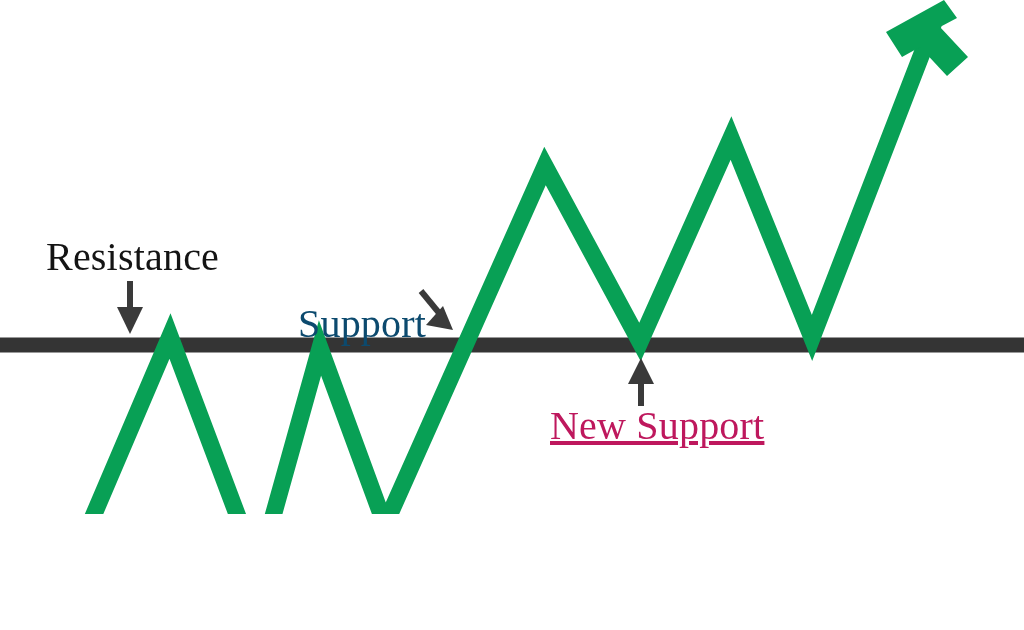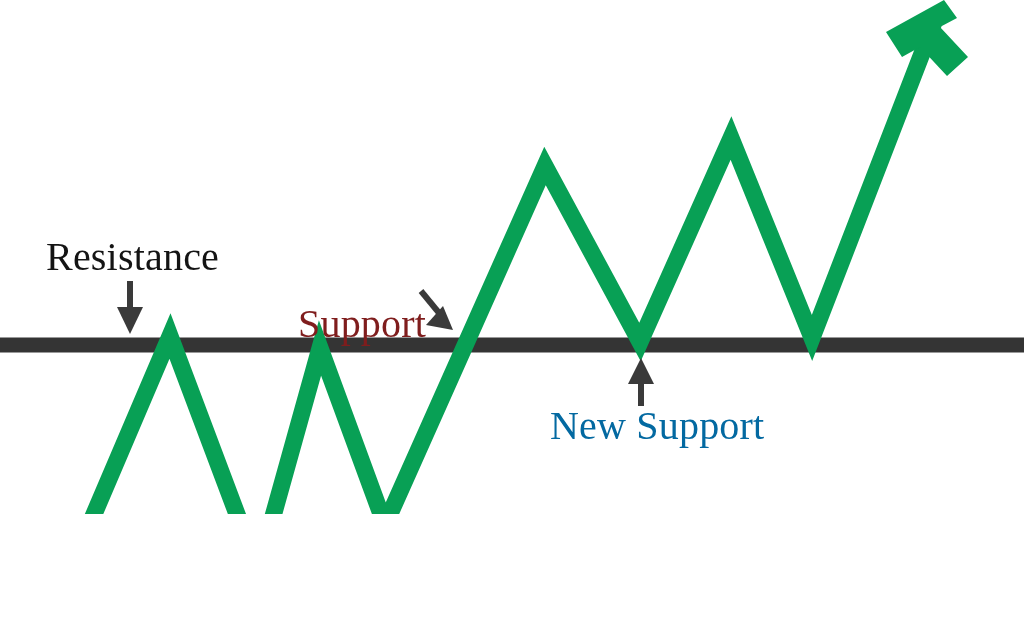--- a/index.html
+++ b/index.html
@@ -74,19 +74,19 @@
     </g>
 
     <g>
       <line x1="641" y1="406" x2="641" y2="368" stroke="#3a3a3a" stroke-width="6"></line>
       <polygon points="641,358 628,384 654,384" fill="#3a3a3a"></polygon>
     </g>
   </svg>
 
   <div class="annotation-label" id="label-resistance" style="color: rgb(20, 20, 20);">Resistance</div>
 
-  <div class="annotation-label" id="label-support-break" style="color: #7f1d1d;">
+  <div class="annotation-label" id="label-support-break" style="color: #0c4a6e;">
     <div>Support</div>
   </div>
 
-  <div class="annotation-label" id="label-new-support" style="color: #0369a1;">New Support</div>
+  <div class="annotation-label" id="label-new-support" style="color: #be185d; text-decoration: underline;">New Support</div>
 
 </div>
 
 </body></html>

